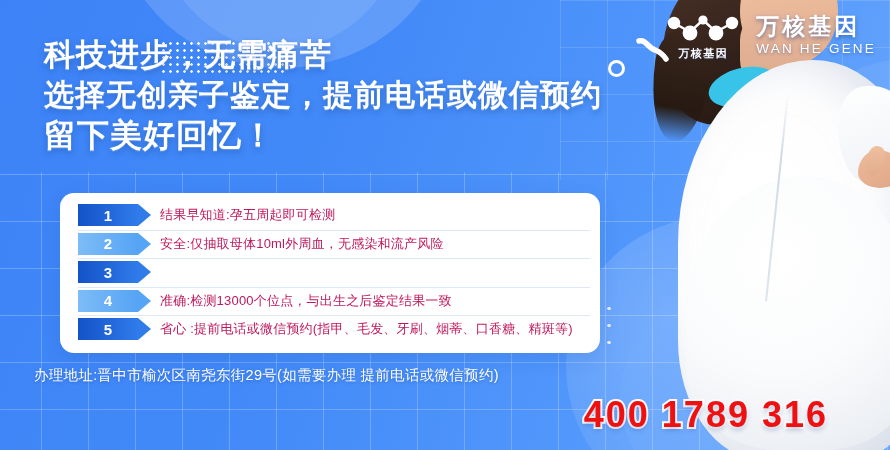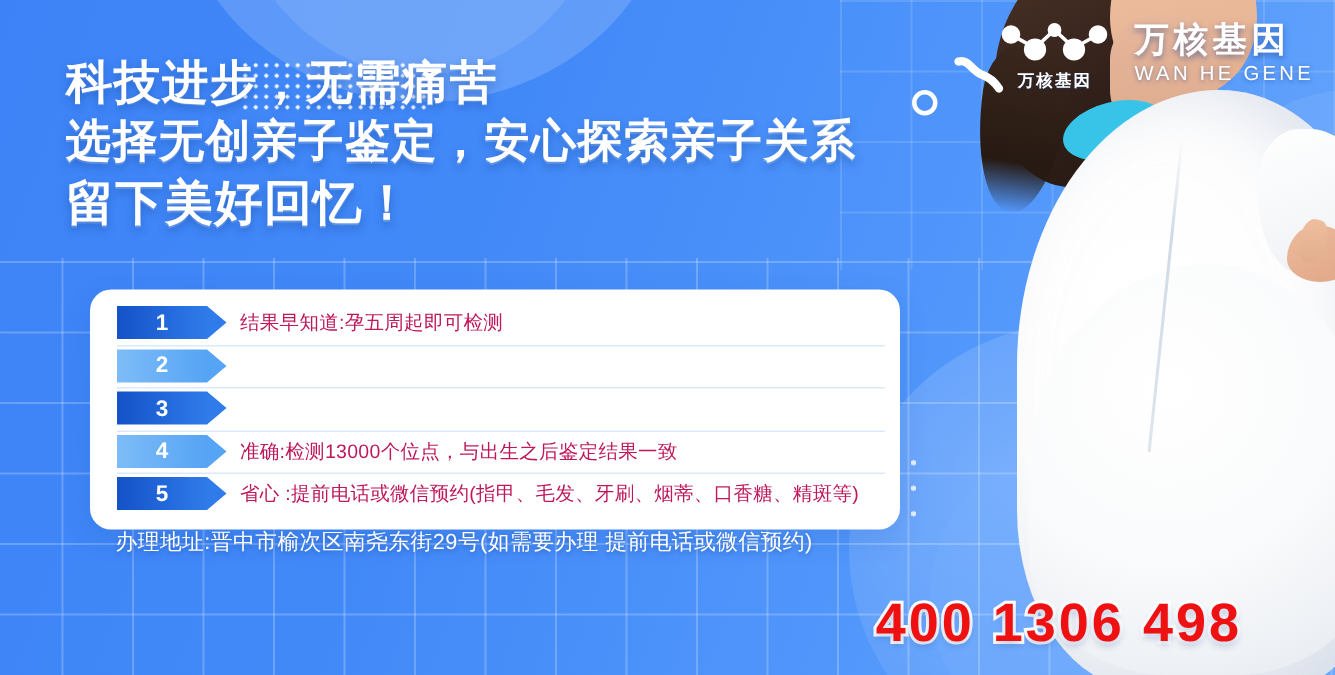--- a/index.html
+++ b/index.html
@@ -214,24 +214,23 @@
   .badge.dark::after{border-left:13px solid #2f7bea;}
   .badge.light{background:linear-gradient(90deg,#7dbcf7,#56a4f5);}
   .badge.light::after{border-left:13px solid #56a4f5;}
   .row-text{
     margin-left:22px;color:#be185d;font-size:13px;white-space:nowrap;
     letter-spacing:.2px;
   }
 
   
   .address{
-    position:absolute;left:34px;top:352px;z-index:5;
+    position:absolute;left:34px;top:366px;z-index:5;
     color:#ffffff;font-size:14.5px;letter-spacing:.3px;white-space:nowrap;
     text-shadow:0 1px 3px rgba(20,60,140,.40);
-    margin-left:43px;
   }
 
   
   .phone{
     position:absolute;right:62px;bottom:14px;z-index:6;
     font-size:36px;font-weight:bold;letter-spacing:2px;color:#ef1111;
     -webkit-text-stroke:4px #ffffff;
     paint-order:stroke fill;
     text-shadow:0 3px 5px rgba(30,70,140,.28);
   }
@@ -287,51 +286,52 @@
       <div class="logo-mark-cn">万核基因</div>
     </div>
     <div class="logo-text">
       <div class="logo-cn">万核基因</div>
       <div class="logo-en">WAN HE GENE</div>
     </div>
   </div>
 
   <div class="headline">
     <div class="hl hl1">科技进步，无需痛苦</div>
-    <div class="hl hl2">选择无创亲子鉴定，安心探索亲子关系</div>
+    <div class="hl hl2">选择无创亲子鉴定，提前电话或微信预约</div>
     <div class="hl hl3">留下美好回忆！</div>
   </div>
   <div class="halftone"></div>
 
   <div class="dots"></div>
 
   <div class="card">
 
     <div class="row">
       <div class="badge dark">1</div>
       <div class="row-text">结果早知道:孕五周起即可检测</div>
     </div>
 
     <div class="row">
       <div class="badge light">2</div>
+      <div class="row-text">安全:仅抽取母体10ml外周血，无感染和流产风险</div>
     </div>
 
     <div class="row">
       <div class="badge dark">3</div>
     </div>
 
     <div class="row">
       <div class="badge light">4</div>
       <div class="row-text">准确:检测13000个位点，与出生之后鉴定结果一致</div>
     </div>
 
     <div class="row">
       <div class="badge dark">5</div>
       <div class="row-text">省心 :提前电话或微信预约(指甲、毛发、牙刷、烟蒂、口香糖、精斑等)</div>
     </div>
 
   </div>
 
   <div class="address">办理地址:晋中市榆次区南尧东街29号(如需要办理 提前电话或微信预约)</div>
 
-  <div class="phone">400 1306 498</div>
+  <div class="phone">400 1789 316</div>
 
 </div>
 
 </body></html>

